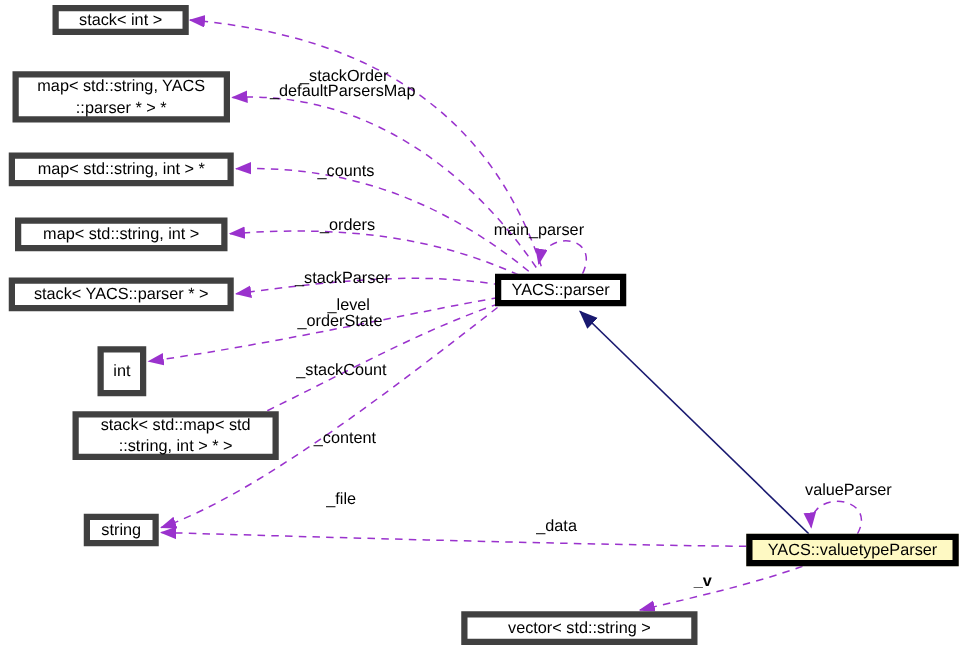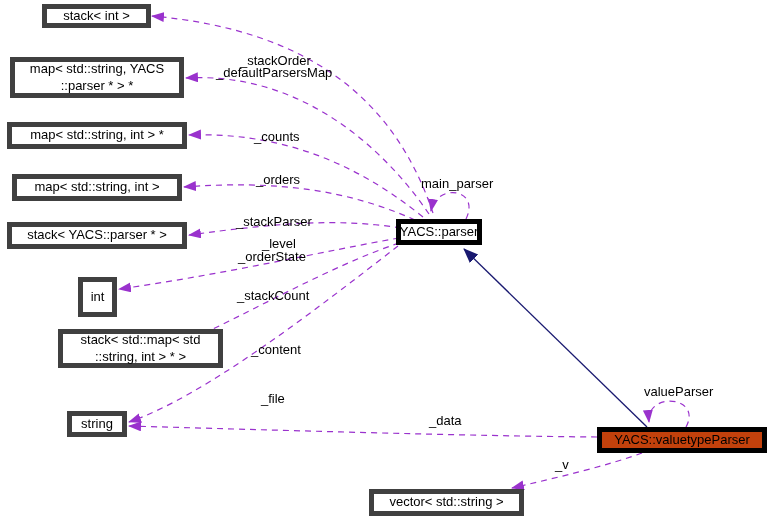--- a/index.html
+++ b/index.html
@@ -25,21 +25,21 @@
     background: #ffffff;
     display: flex;
     flex-direction: column;
     align-items: center;
     justify-content: center;
     text-align: center;
     line-height: 1.3;
     white-space: nowrap;
   }
   .node.linked { border-color: #000000; }
-  .node.selected { border-color: #000000; background: #c2410c; }
+  .node.selected { border-color: #000000; background: #fef9c3; }
   .elabel {
     position: absolute;
     white-space: nowrap;
     line-height: 1.1;
   }
 </style>
 </head>
 <body>
 
 <div id="canvas">
@@ -97,40 +97,40 @@
 
   <div class="node" style="left:14px; top:329px; width:165px; height:39px;margin-left:44px;">
     <span>stack&lt; std::map&lt; std</span>
     <span>::string, int &gt; * &gt;</span>
   </div>
 
   <div class="node" style="left:67px; top:411px; width:60px; height:26px;">
     <span>string</span>
   </div>
 
-  <div class="node" style="left:369px; top:489px; width:155px; height:27px;">
+  <div class="node" style="left:369px; top:489px; width:189px; height:27px;">
     <span>vector&lt; std::string &gt;</span>
   </div>
 
-  <div class="node linked" style="left:396px; top:219px; width:86px; height:26px;">
+  <div class="node linked" style="left:396px; top:219px; width:105px; height:26px;">
     <span>YACS::parser</span>
   </div>
 
   <div class="node selected" style="left:597px; top:427px; width:170px; height:26px;">
     <span>YACS::valuetypeParser</span>
   </div>
 
   <span class="elabel" style="left:240px; top:6px;margin-top:48px;">_stackOrder</span>
   <span class="elabel" style="left:216px; top:66px;">_defaultParsersMap</span>
   <span class="elabel" style="left:254px; top:130px;text-align:center;">_counts</span>
   <span class="elabel" style="left:256px; top:173px;">_orders</span>
   <span class="elabel" style="left:236px; top:215px;">_stackParser</span>
   <span class="elabel" style="left:262px; top:237px;">_level</span>
   <span class="elabel" style="left:238px; top:250px;">_orderState</span>
   <span class="elabel" style="left:237px; top:289px;">_stackCount</span>
   <span class="elabel" style="left:251px; top:343px;">_content</span>
   <span class="elabel" style="left:261px; top:358px;margin-top:34px;">_file</span>
-  <span class="elabel" style="left:421px; top:177px;">main_parser</span>
+  <span class="elabel" style="left:395px; top:177px;">main_parser</span>
   <span class="elabel" style="left:644px; top:385px;">valueParser</span>
   <span class="elabel" style="left:429px; top:414px;">_data</span>
-  <span class="elabel" style="left:555px; top:458px;">_v</span>
+  <span class="elabel" style="left:555px; top:458px;font-weight:bold;">_v</span>
 
 </div>
 
 </body></html>

